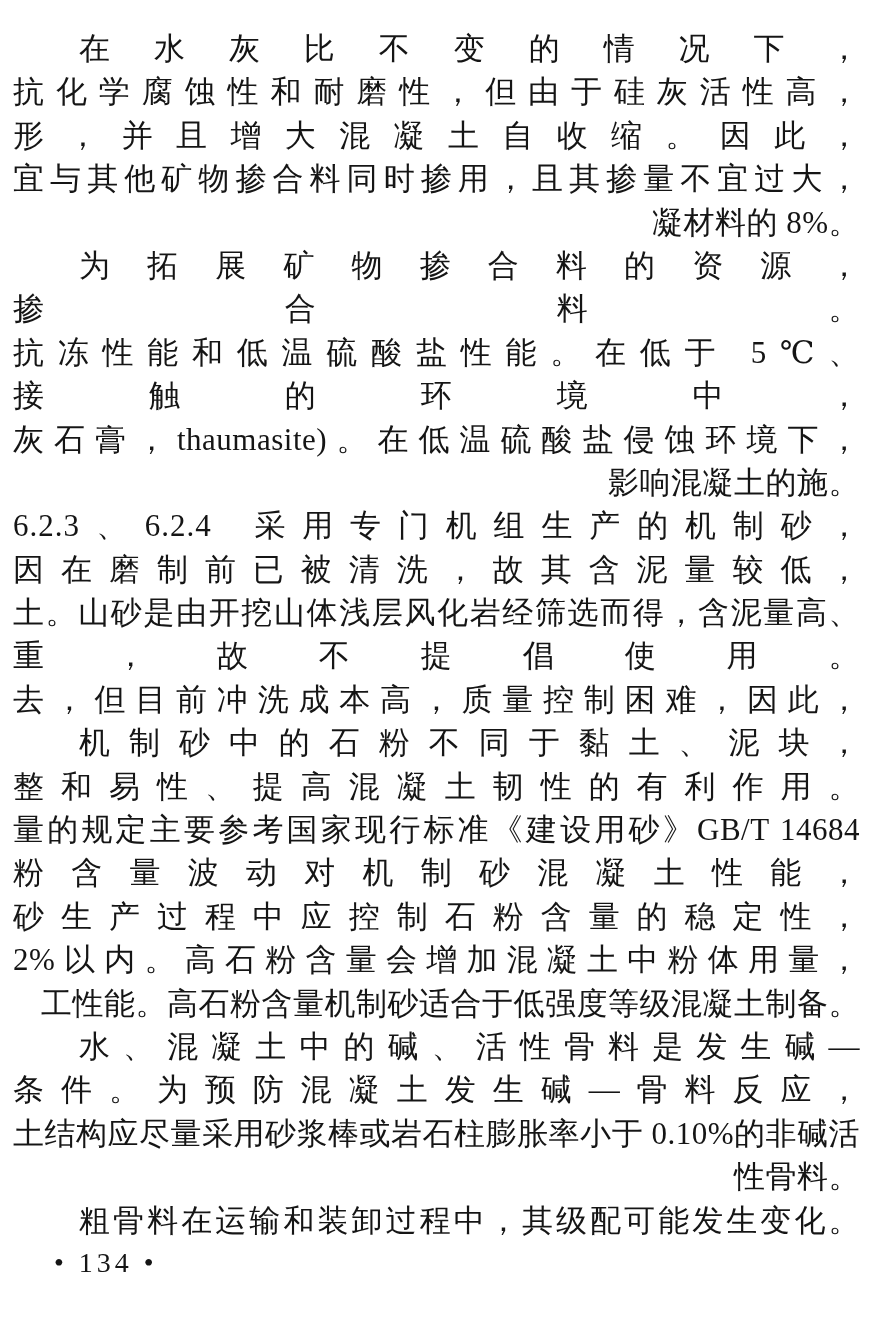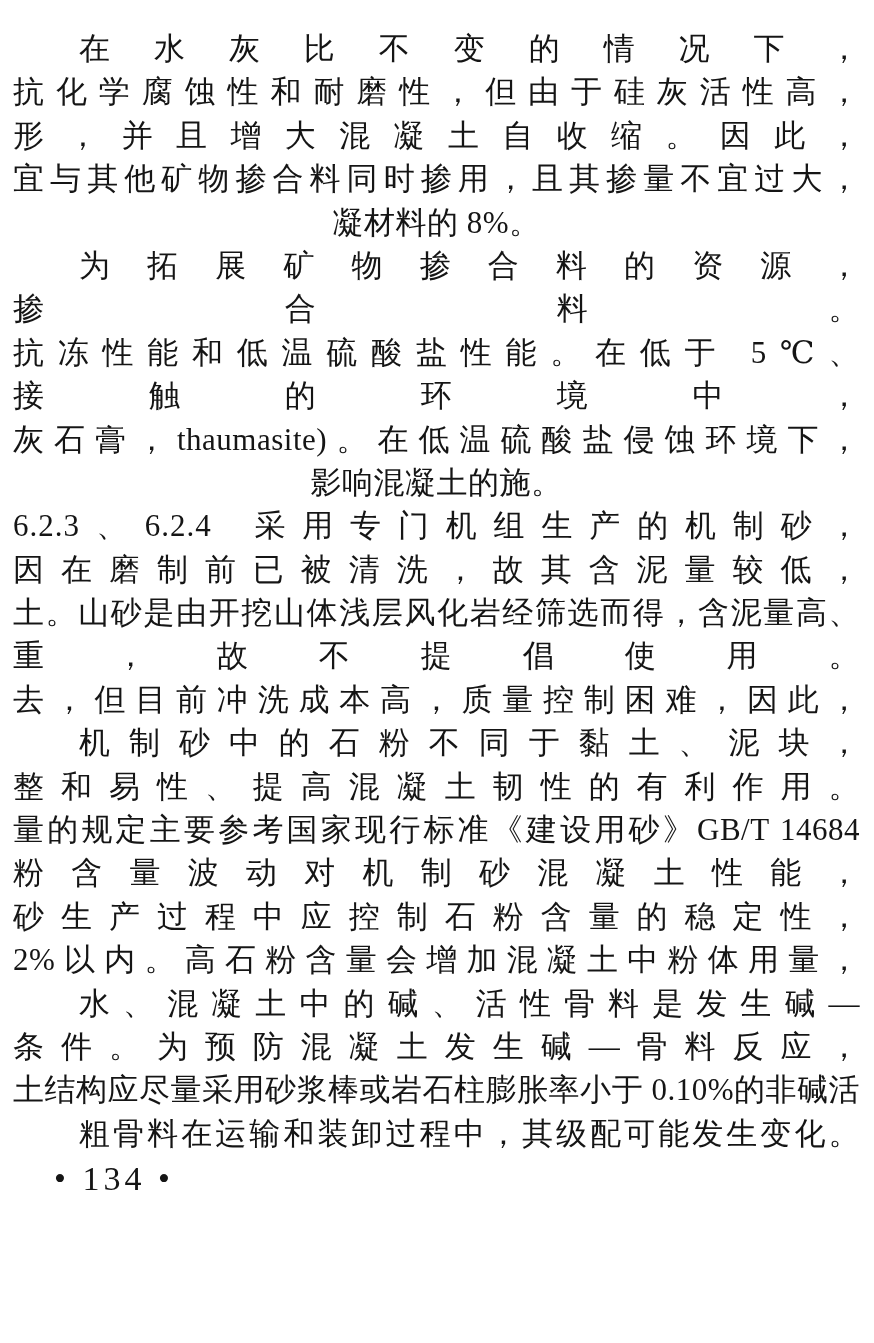--- a/index.html
+++ b/index.html
@@ -34,35 +34,35 @@
     height: 43.4px;
   }
   
   .fill {
     text-align: justify;
     text-align-last: justify;
     -moz-text-align-last: justify;
   }
   
   .end {
-    text-align: center;
+    text-align: right;
   }
   .indent {
     text-indent: 66px;
   }
   .sect-num {
     font-weight: normal;
     letter-spacing: 1px;
     margin-right: 0.85em;
     white-space: nowrap;
   }
   .pageno {
     margin-top: 5px;
     margin-left: 41px;
-    font-size: 34px;
+    font-size: 28px;
     letter-spacing: 4px;
     text-align: left;
   }
 </style>
 </head>
 <body>
 
 <div class="page">
 
   <div class="para">
@@ -92,26 +92,28 @@
     <div class="line fill">去，但目前冲洗成本高，质量控制困难，因此，本标准中规定不应</div>
   </div>
 
   <div class="para">
     <div class="line fill indent">机制砂中的石粉不同于黏土、泥块，少量石粉在混凝土中有调</div>
     <div class="line fill">整和易性、提高混凝土韧性的有利作用。本标准对机制砂的石粉含</div>
     <div class="line fill">量的规定主要参考国家现行标准《建设用砂》GB/T 14684 制定。石</div>
     <div class="line fill">粉含量波动对机制砂混凝土性能，尤其是施工性能影响较大，机制</div>
     <div class="line fill">砂生产过程中应控制石粉含量的稳定性，石粉含量波动宜控制在</div>
     <div class="line fill">2%以内。高石粉含量会增加混凝土中粉体用量，影响混凝土的施</div>
+    <div class="line end">工性能。高石粉含量机制砂适合于低强度等级混凝土制备。</div>
   </div>
 
   <div class="para">
     <div class="line fill indent">水、混凝土中的碱、活性骨料是发生碱—骨料反应的三个必要</div>
     <div class="line fill">条件。为预防混凝土发生碱—骨料反应，处于潮湿环境中的混凝</div>
     <div class="line fill">土结构应尽量采用砂浆棒或岩石柱膨胀率小于 0.10%的非碱活</div>
+    <div class="line end">性骨料。</div>
   </div>
 
   <div class="para">
     <div class="line fill indent">粗骨料在运输和装卸过程中，其级配可能发生变化。为了确保</div>
   </div>
 
   <div class="pageno">• 134 •</div>
 
 </div>
 

